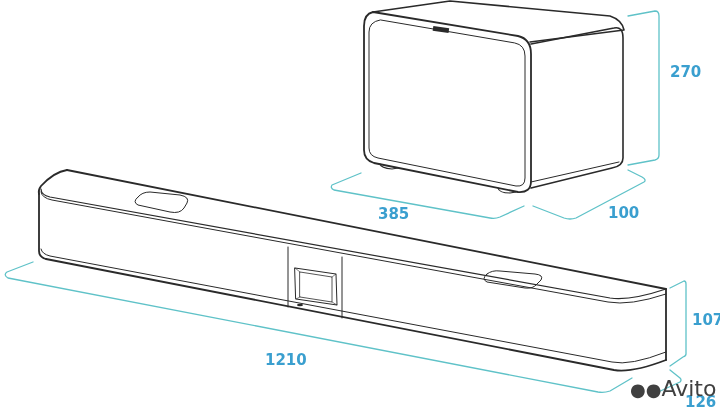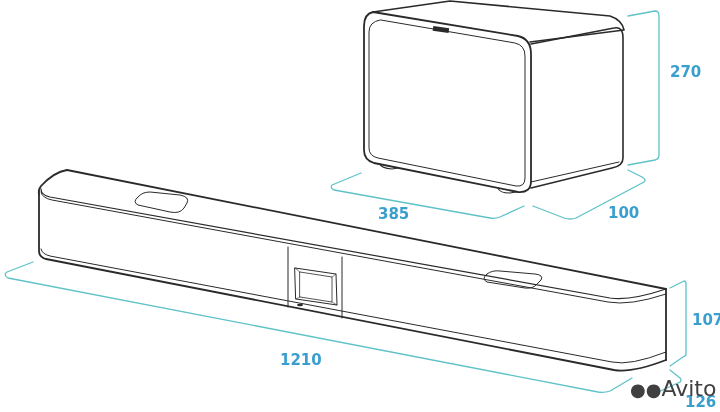--- a/index.html
+++ b/index.html
@@ -89,19 +89,19 @@
 
     <path d="M670 288 L684 281 Q686 281 686 284 L686 354 Q686 356 683 357 L670 366"></path>
 
     <path d="M670 370 L680 378 Q682 380 680 382 L656 393"></path>
   </g>
 </svg>
 
 <div class="dim-label" style="left:670px; top:65px;">270</div>
 <div class="dim-label" style="left:378px; top:207px;">385</div>
 <div class="dim-label" style="left:608px; top:206px;">100</div>
-<div class="dim-label" style="left:280px; top:353px;">1210</div>
+<div class="dim-label" style="left:265px; top:353px;">1210</div>
 <div class="dim-label" style="left:692px; top:313px;">107</div>
 <div class="dim-label" style="left:664px; top:395px;margin-left:21px;">126</div>
 
 <div class="watermark" style="left:630px; top:378px;">
   <span style="font-size:18px;">●●</span><span>Avito</span>
 </div>
 
 </body></html>

